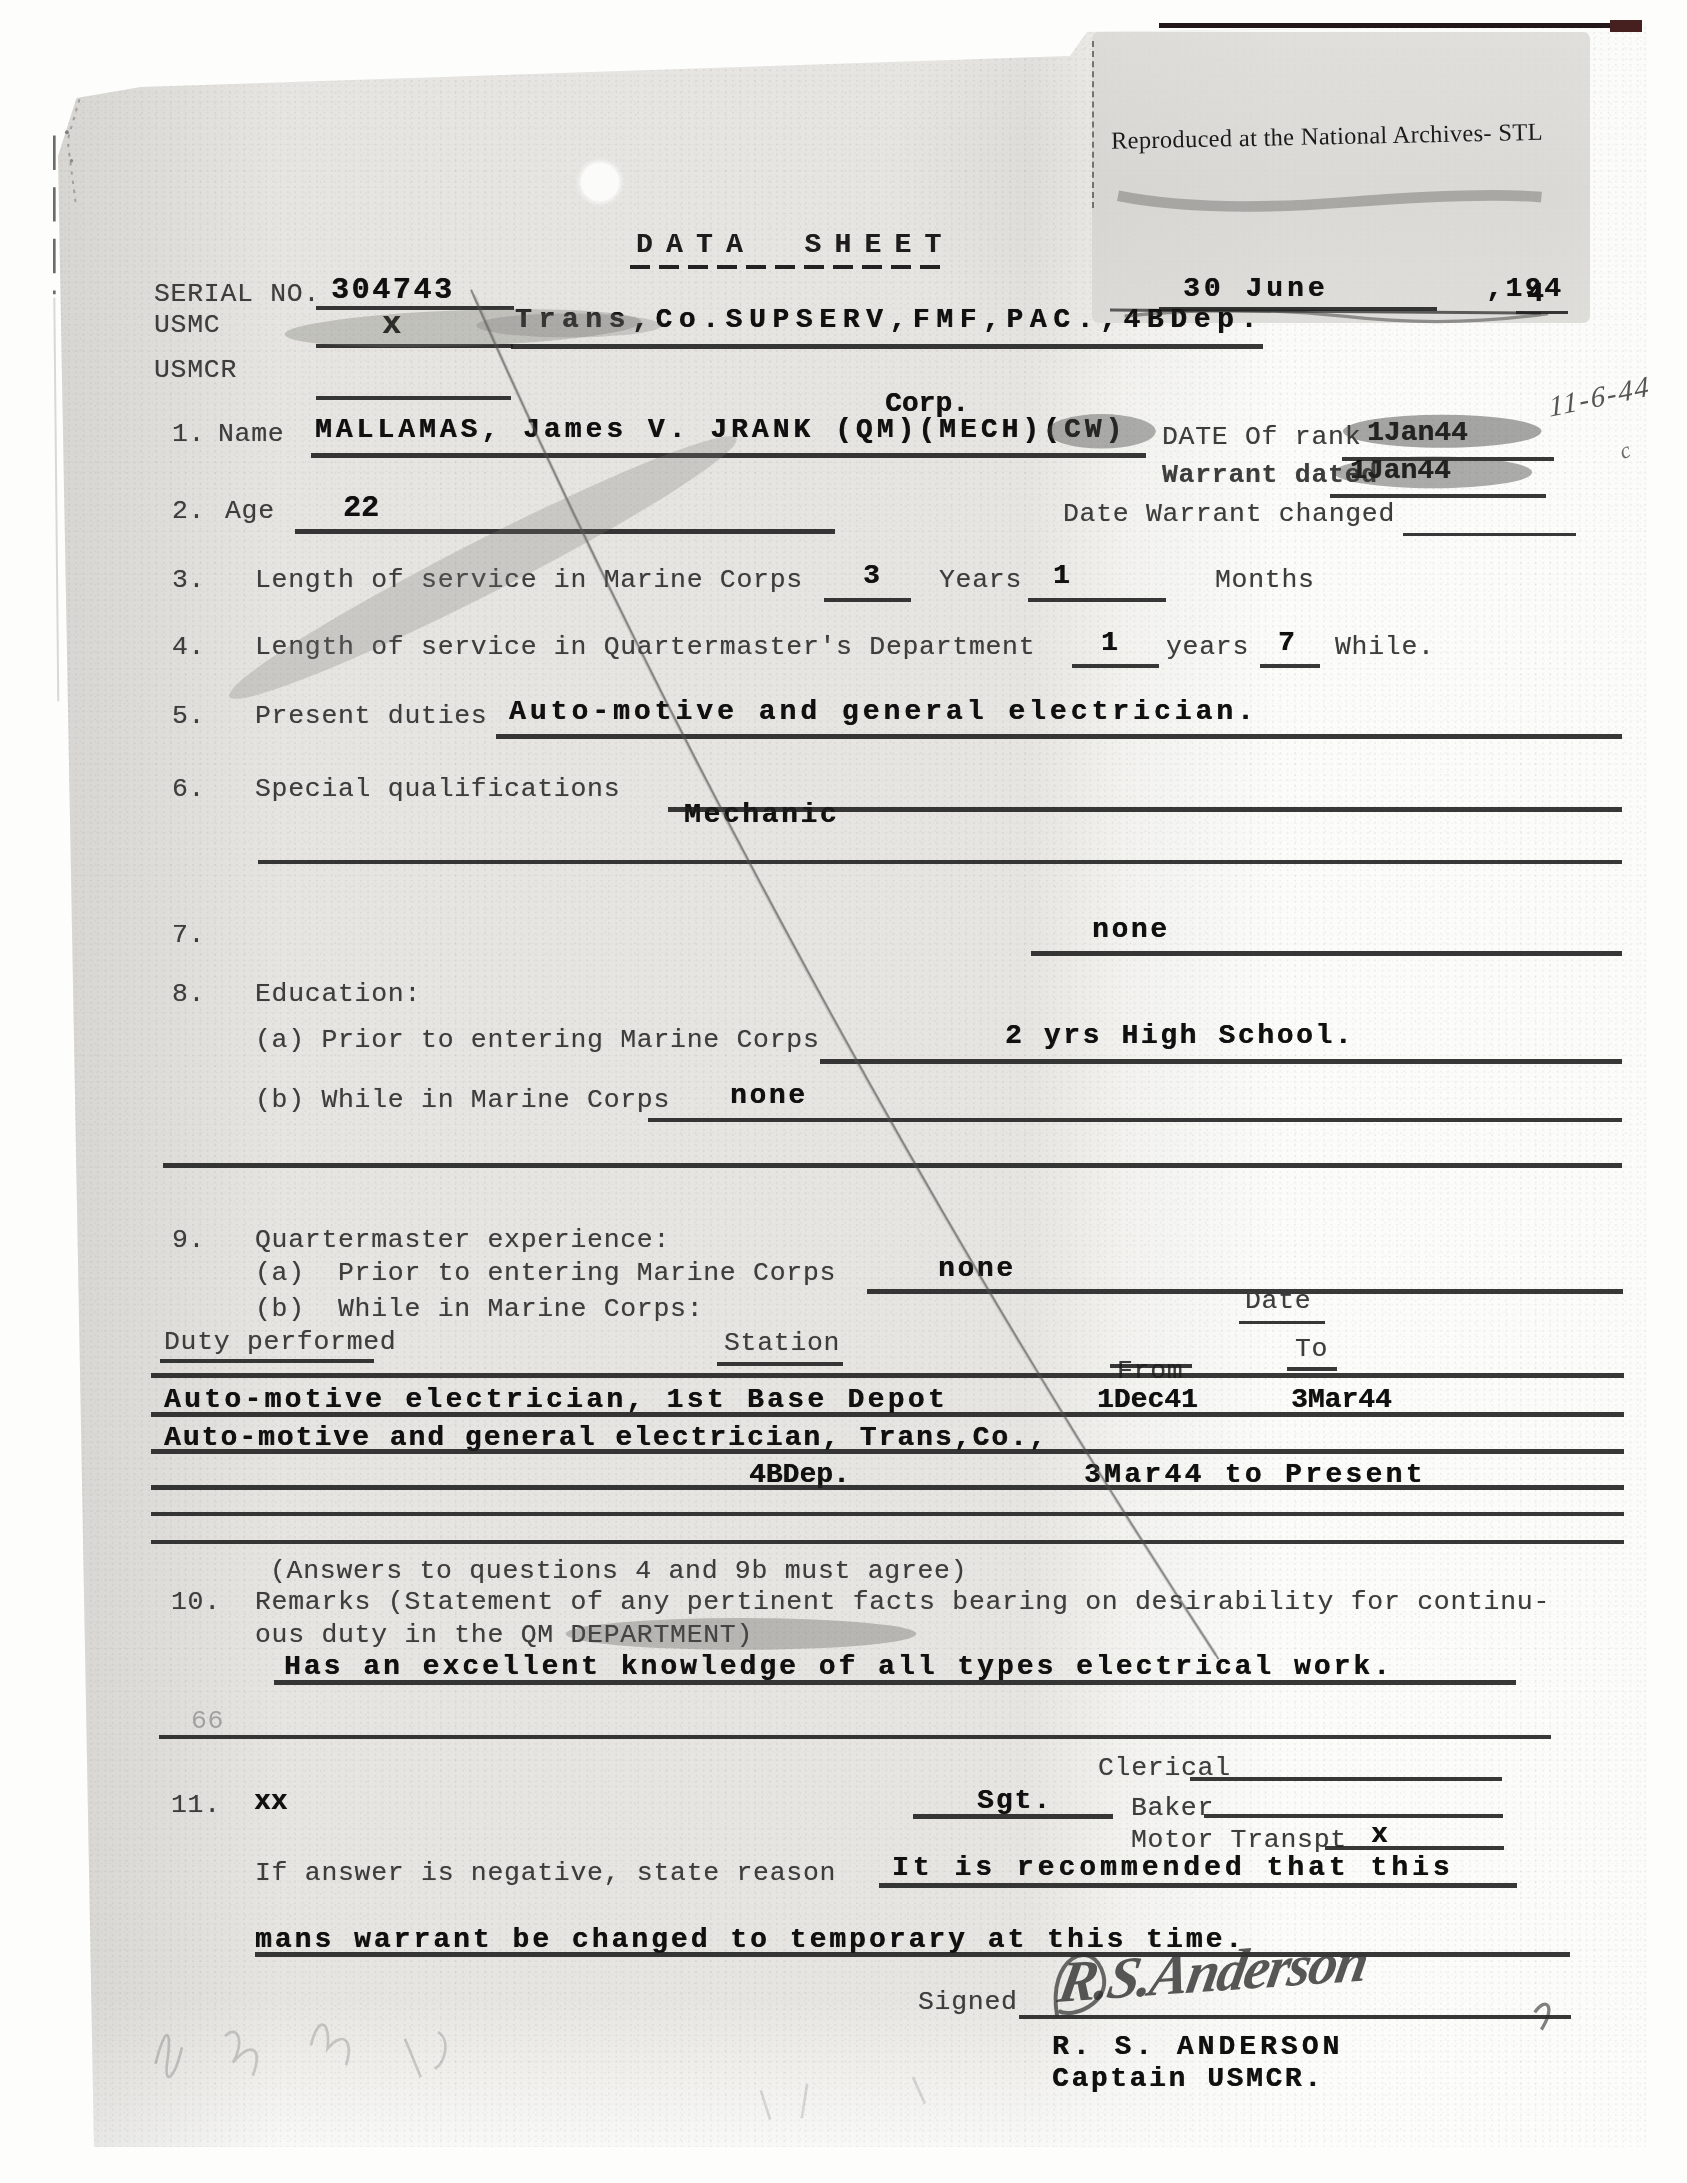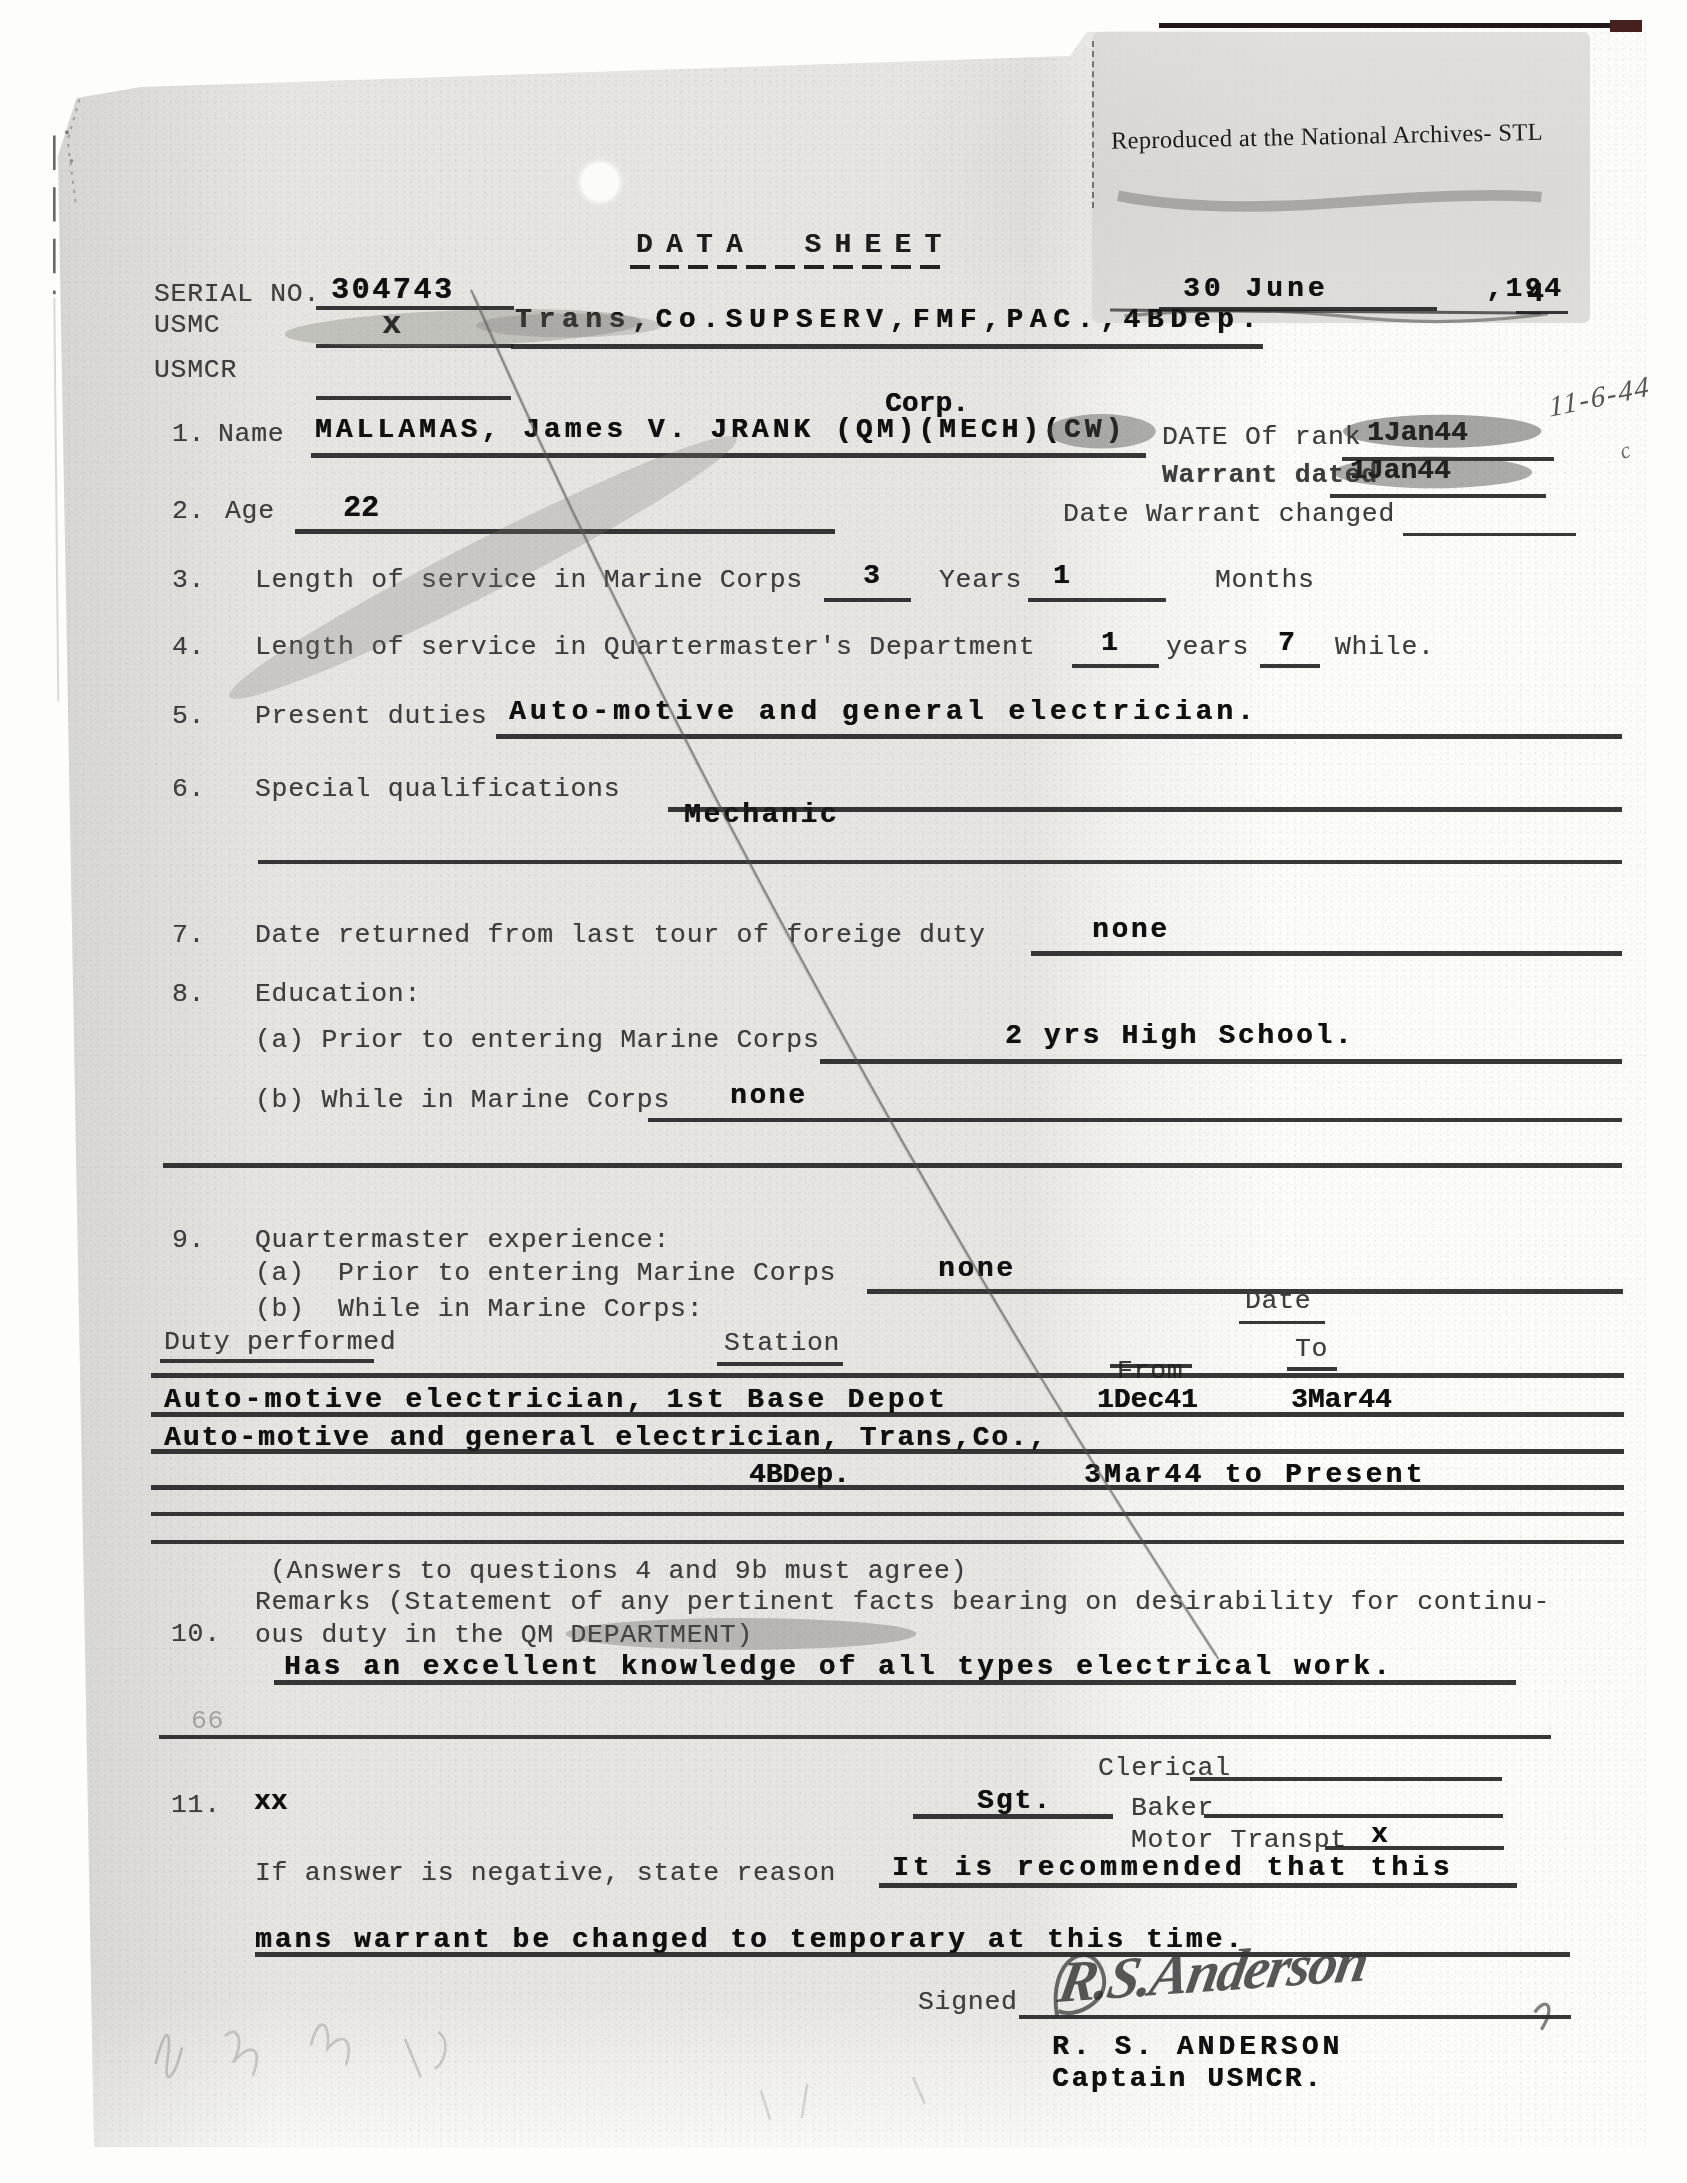--- a/index.html
+++ b/index.html
@@ -132,21 +132,20 @@
   <div class="ln" style="left:496px;top:734px;width:1126px;height:4.6px;"></div>
 
   <div class="f" style="left:172px;top:774px;">6.</div>
   <div class="f" style="left:255px;top:774px;">Special qualifications</div>
   <div class="v" style="left:684px;top:769px;letter-spacing:2.6px;margin-top:30px;">Mechanic</div>
   <div class="ln" style="left:668px;top:807px;width:954px;height:4.6px;"></div>
 
   <div class="ln" style="left:258px;top:860px;width:1364px;"></div>
 
   <div class="f" style="left:172px;top:920px;">7.</div>
-  <div class="f" style="left:255px;top:920px;">Date returned from last tour of foreige duty</div>
   <div class="v" style="left:1092px;top:914px;letter-spacing:2.6px;">none</div>
   <div class="ln" style="left:1031px;top:951px;width:591px;height:4.6px;"></div>
 
   <div class="f" style="left:172px;top:979px;">8.</div>
   <div class="f" style="left:255px;top:979px;">Education:</div>
   <div class="f" style="left:255px;top:1025px;">(a) Prior to entering Marine Corps</div>
   <div class="v" style="left:1005px;top:1020px;letter-spacing:2.6px;">2 yrs High School.</div>
   <div class="ln" style="left:820px;top:1059px;width:802px;height:4.6px;"></div>
   <div class="f" style="left:255px;top:1085px;">(b) While in Marine Corps</div>
   <div class="v" style="left:730px;top:1080px;letter-spacing:2.6px;">none</div>
@@ -178,21 +177,21 @@
   <div class="ln" style="left:151px;top:1412px;width:1473px;height:4.6px;"></div>
   <div class="v" style="left:164px;top:1422px;letter-spacing:2px;">Auto-motive and general electrician, Trans,Co.,</div>
   <div class="ln" style="left:151px;top:1449px;width:1473px;height:4.6px;"></div>
   <div class="v" style="left:749px;top:1459px;">4BDep.</div>
   <div class="v" style="left:1084px;top:1459px;letter-spacing:3.3px;">3Mar44 to Present</div>
   <div class="ln" style="left:151px;top:1485px;width:1473px;height:4.6px;"></div>
   <div class="ln" style="left:151px;top:1512px;width:1473px;"></div>
   <div class="ln" style="left:151px;top:1540px;width:1473px;"></div>
 
   <div class="f" style="left:270px;top:1556px;">(Answers to questions 4 and 9b must agree)</div>
-  <div class="f" style="left:171px;top:1587px;margin-top:32px;">10.</div>
+  <div class="f" style="left:171px;top:1587px;">10.</div>
   <div class="f" style="left:255px;top:1587px;">Remarks (Statement of any pertinent facts bearing on desirability for continu-</div>
   <div class="f" style="left:255px;top:1620px;">ous duty in the QM DEPARTMENT)</div>
   <div class="v" style="left:284px;top:1651px;letter-spacing:3px;">Has an excellent knowledge of all types electrical work.</div>
   <div class="ln" style="left:274px;top:1680px;width:1242px;height:4.6px;"></div>
   <div class="f faint" style="left:191px;top:1706px;">66</div>
   <div class="ln" style="left:159px;top:1735px;width:1392px;"></div>
 
   <div class="f" style="left:1098px;top:1753px;">Clerical</div>
   <div class="ln" style="left:1190px;top:1777px;width:312px;"></div>
   <div class="f" style="left:171px;top:1790px;">11.</div>

